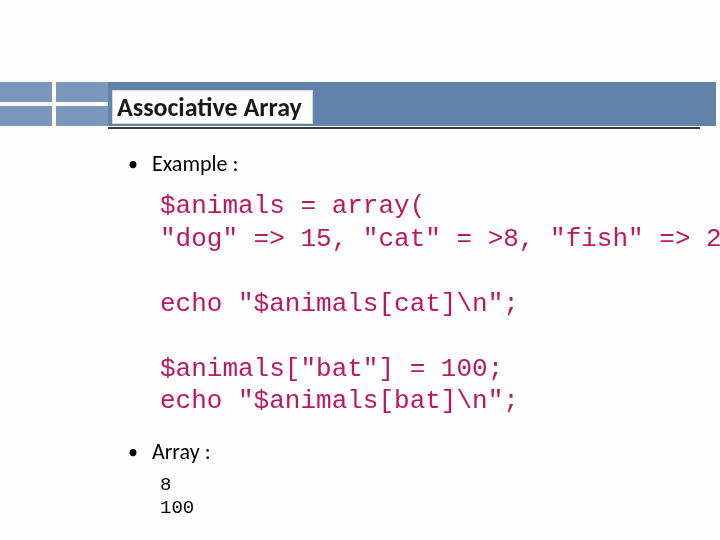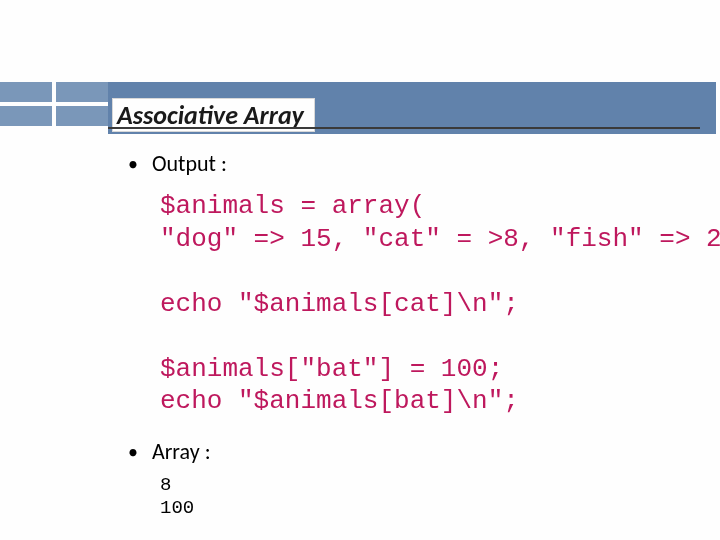--- a/index.html
+++ b/index.html
@@ -13,22 +13,21 @@
     display: grid;
     grid-template-columns: 1fr 1fr;
     grid-template-rows: 1fr 1fr;
     gap: 4px;
   }
   .deco div { background: #7a97b9; }
 
   .title-wrap {
     position: absolute;
     left: 108px; right: 4px; top: 82px;
-    height: 52px;
-    font-style: italic;
+    height: 44px;
   }
   .title-bar {
     position: absolute;
     left: 0; right: 0; top: 0; bottom: 0;
     background: #6182ab;
   }
   .title-text {
     position: absolute;
     left: 4px; bottom: 2px;
     background: #fefefe;
@@ -108,21 +107,21 @@
   <div class="title-wrap">
     <div class="title-bar"></div>
     <div class="title-text">Associative Array</div>
   </div>
   <div class="title-underline"></div>
 
   <div class="body">
 
     <div class="bullet-item">
       <span class="bullet">•</span>
-      <span class="bullet-label">Output :</span>
+      <span class="bullet-label">Example :</span>
     </div>
     <div class="code-block">$animals = array(
 "dog" =&gt; 15, "cat" = &gt;8, "fish" =&gt; 2);
 
 echo "$animals[cat]\n";
 
 $animals["bat"] = 100;
 echo "$animals[bat]\n";</div>
 
     <div class="section2">

